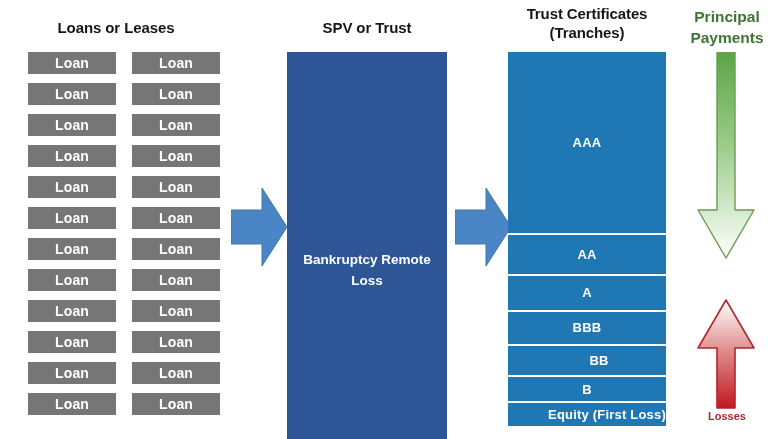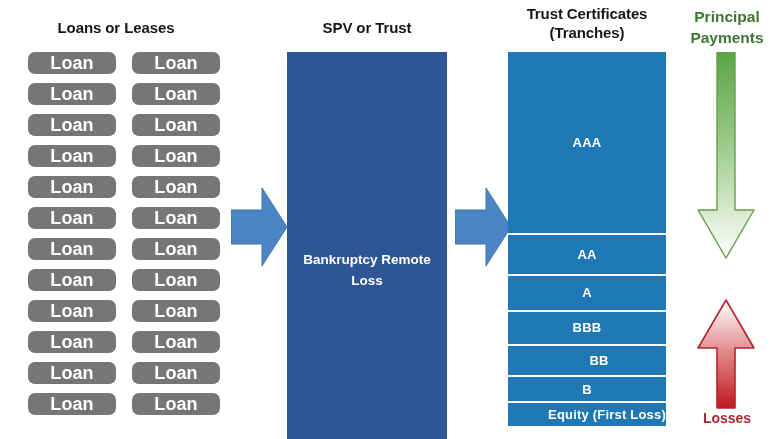--- a/index.html
+++ b/index.html
@@ -34,27 +34,26 @@
   
   #loan-pool { position: absolute; left: 0; top: 0; width: 232px; height: 352px; }
   .loan-col { position: absolute; top: 52px; width: 88px; }
   #loan-col-left  { left: 28px; }
   #loan-col-right { left: 132px; }
   .loan-box {
     width: 88px;
     height: 22px;
     background: #767676;
     color: #ffffff;
-    font-size: 18px;
+    font-size: 14px;
     font-weight: bold;
     line-height: 22px;
     text-align: center;
     margin-bottom: 9px;
     letter-spacing: 0.1px;
-    border-radius: 7px;
   }
 
   
   .flow-arrow {
     position: absolute;
     width: 56px;
     height: 82px;
   }
   #flow-arrow-1 { left: 231px; top: 186px; }
   #flow-arrow-2 { left: 455px; top: 186px; }
@@ -115,21 +114,21 @@
     font-weight: bold;
     line-height: 21px;
     color: #3f7534;
   }
   #losses-label {
     position: absolute;
     left: 676px;
     top: 410px;
     width: 102px;
     text-align: center;
-    font-size: 14px;
+    font-size: 11px;
     font-weight: bold;
     color: #a52a33;
   }
   #principal-arrow {
     position: absolute;
     left: 694px;
     top: 52px;
     width: 64px;
     height: 230px;
   }

